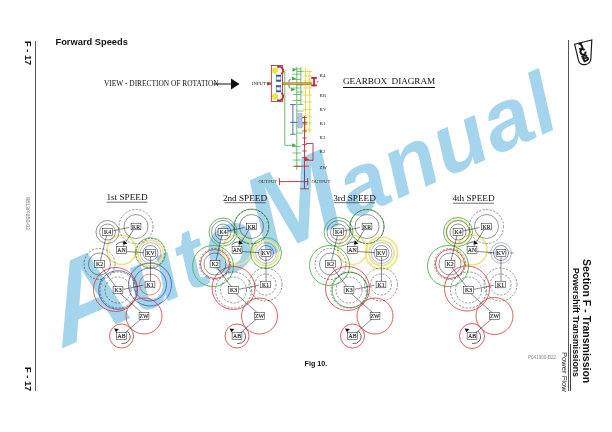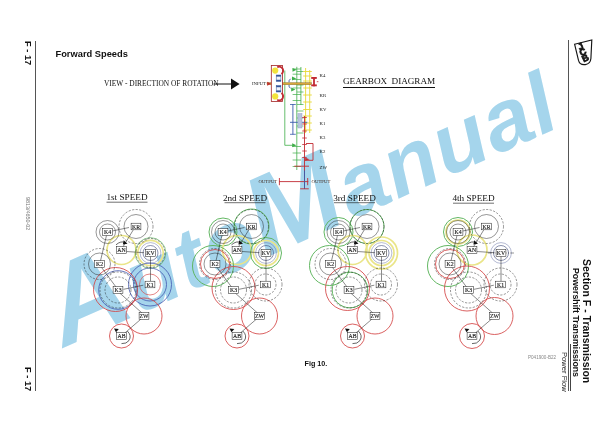--- a/index.html
+++ b/index.html
@@ -42,21 +42,21 @@
 
 <svg class="abs" style="left:572px;top:37px;" width="24" height="30" viewBox="0 0 24 30">
  <path d="M 2.6,7.2 L 19.8,3 L 18.9,21.5 Q 18.5,26.6 13.3,27.6 Q 7.8,28.3 6.5,23.4 Z" fill="#fff" stroke="#151515" stroke-width="1.15"></path>
  <g fill="#151515" stroke="#151515" stroke-width="0.75" font-family="Liberation Sans" font-weight="bold">
   <text transform="translate(7.7,13.3) rotate(-26)" font-size="9">J</text>
   <text transform="translate(9.3,19.3) rotate(-26)" font-size="9">C</text>
   <text transform="translate(11.8,25.2) rotate(-26)" font-size="9">B</text>
  </g>
 </svg>
 
-<div class="abs" style="left:55.5px;top:49px;font-weight:bold;font-size:9.3px;color:#111;text-align:center;">Forward Speeds</div>
+<div class="abs" style="left:55.5px;top:37px;font-weight:bold;font-size:9.3px;color:#111;text-align:center;">Forward Speeds</div>
 <div class="abs" style="left:104px;top:79.3px;font-family:'Liberation Serif',serif;font-size:7.4px;color:#111;">VIEW - DIRECTION OF ROTATION</div>
 <div class="abs" style="left:343px;top:76.3px;font-family:'Liberation Serif',serif;font-size:9.2px;letter-spacing:-0.05px;color:#111;border-bottom:0.8px solid #111;padding-bottom:0.6px;">GEARBOX&nbsp; DIAGRAM</div>
 <div class="abs" style="left:292.5px;top:358.5px;font-weight:bold;font-size:7.2px;color:#111;margin-left:12px;">Fig 10.</div>
 <div class="abs" style="left:528px;top:354.5px;font-size:4.6px;color:#888;">P041900-B22</div>
 
 <svg class="abs" style="left:213px;top:76.5px;" width="28" height="14" viewBox="0 0 28 14">
  <line x1="0.5" y1="7" x2="18" y2="7" stroke="#111" stroke-width="1"></line>
  <polygon points="18,1.6 26.6,7 18,12.4" fill="#111"></polygon>
 </svg>
 

